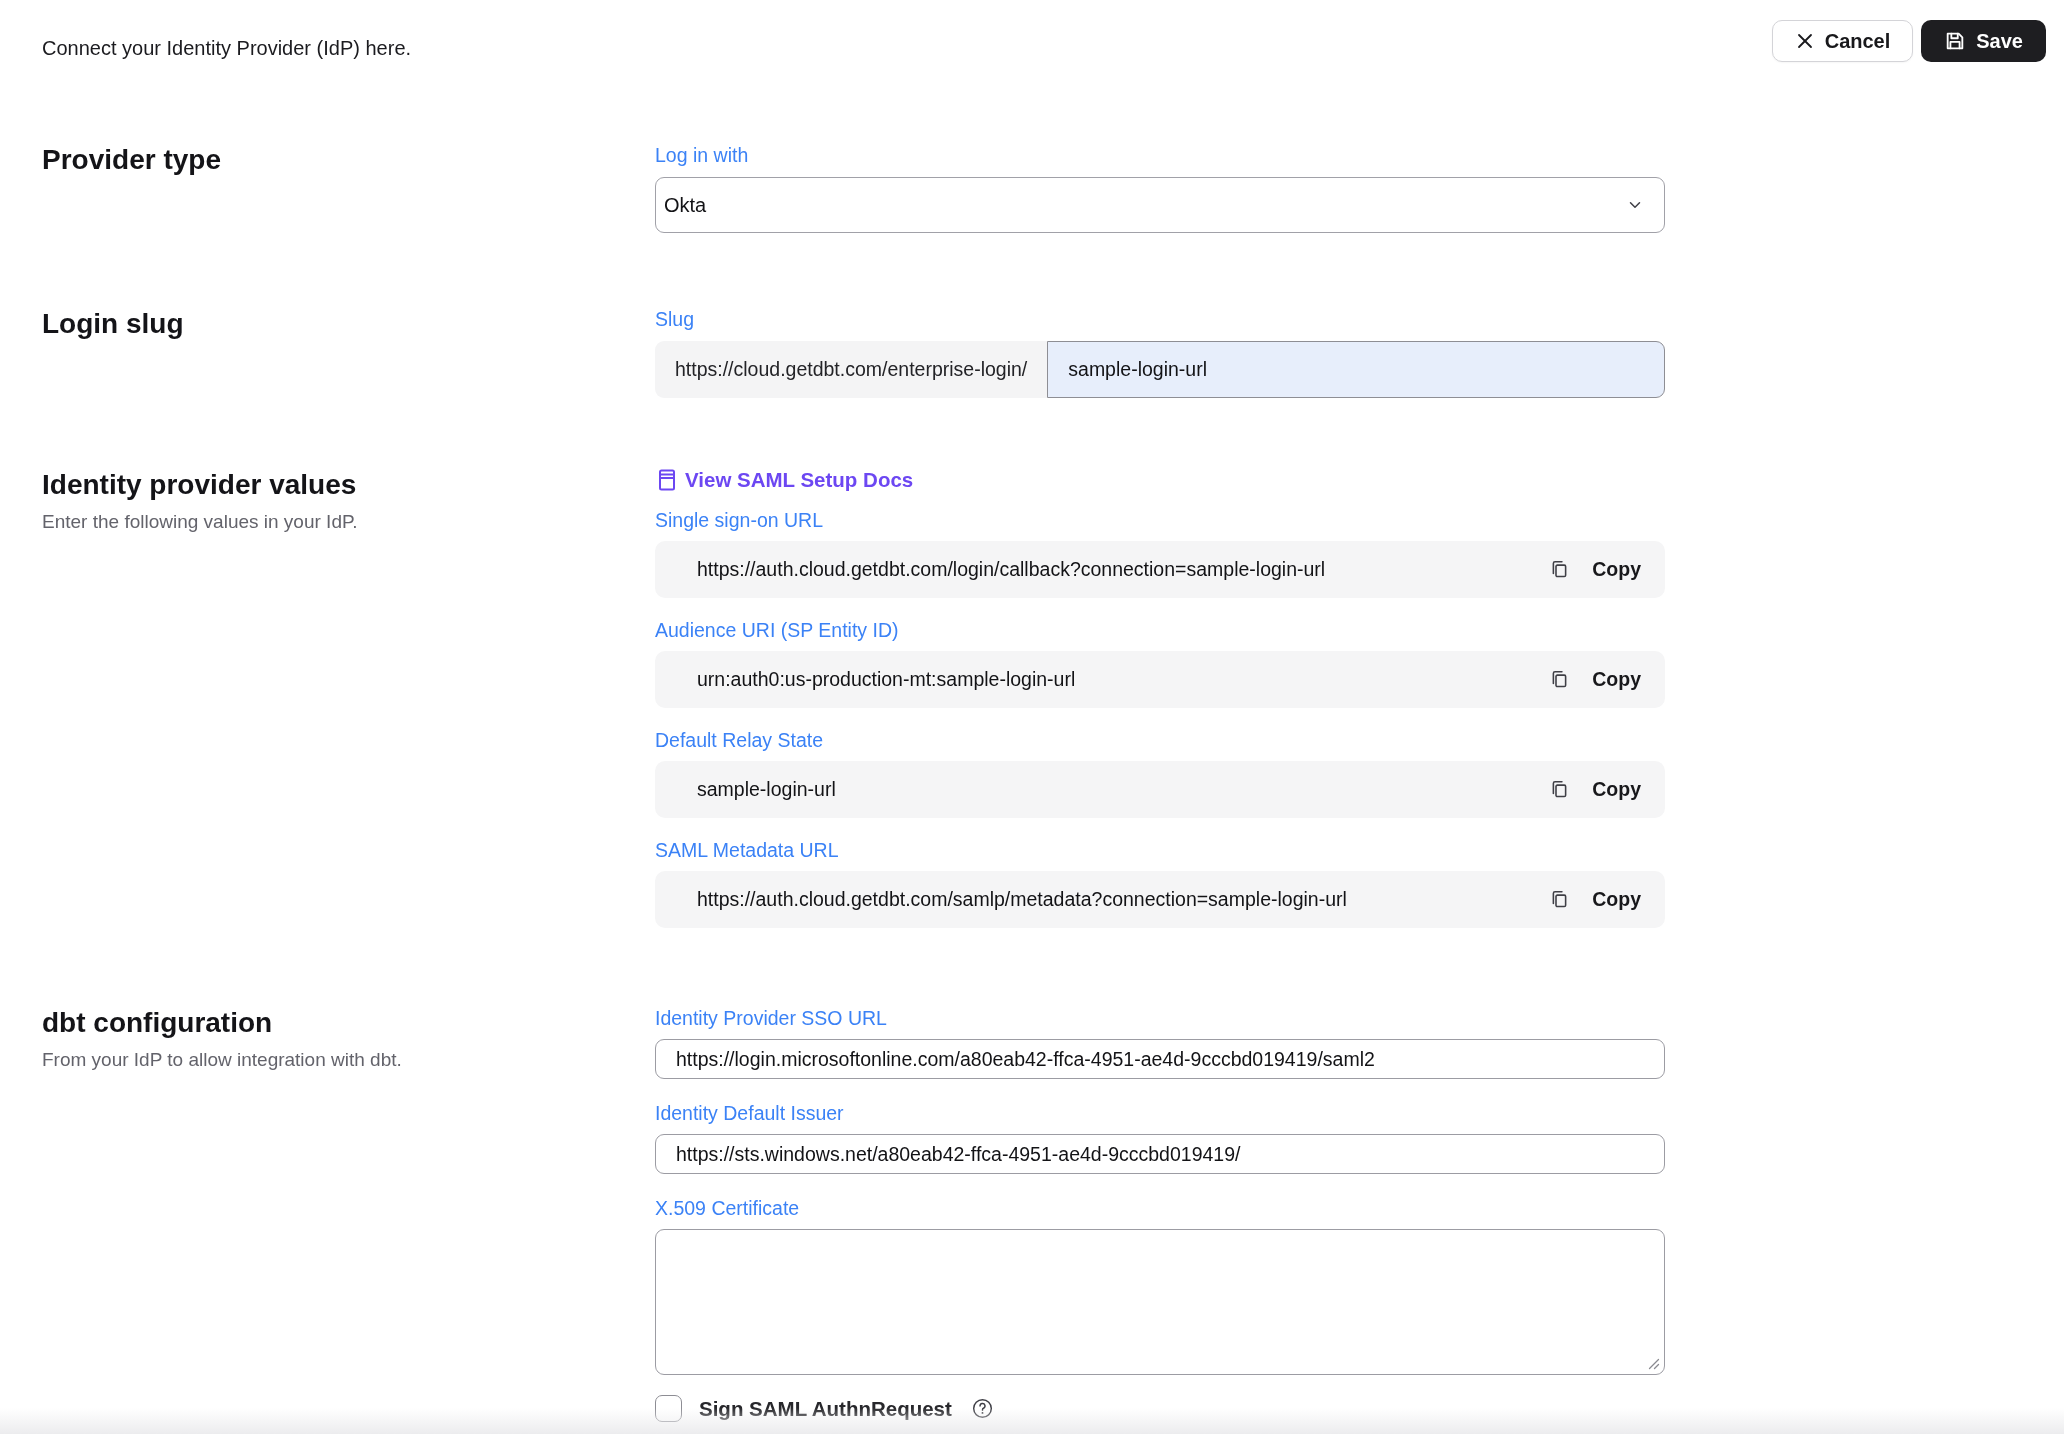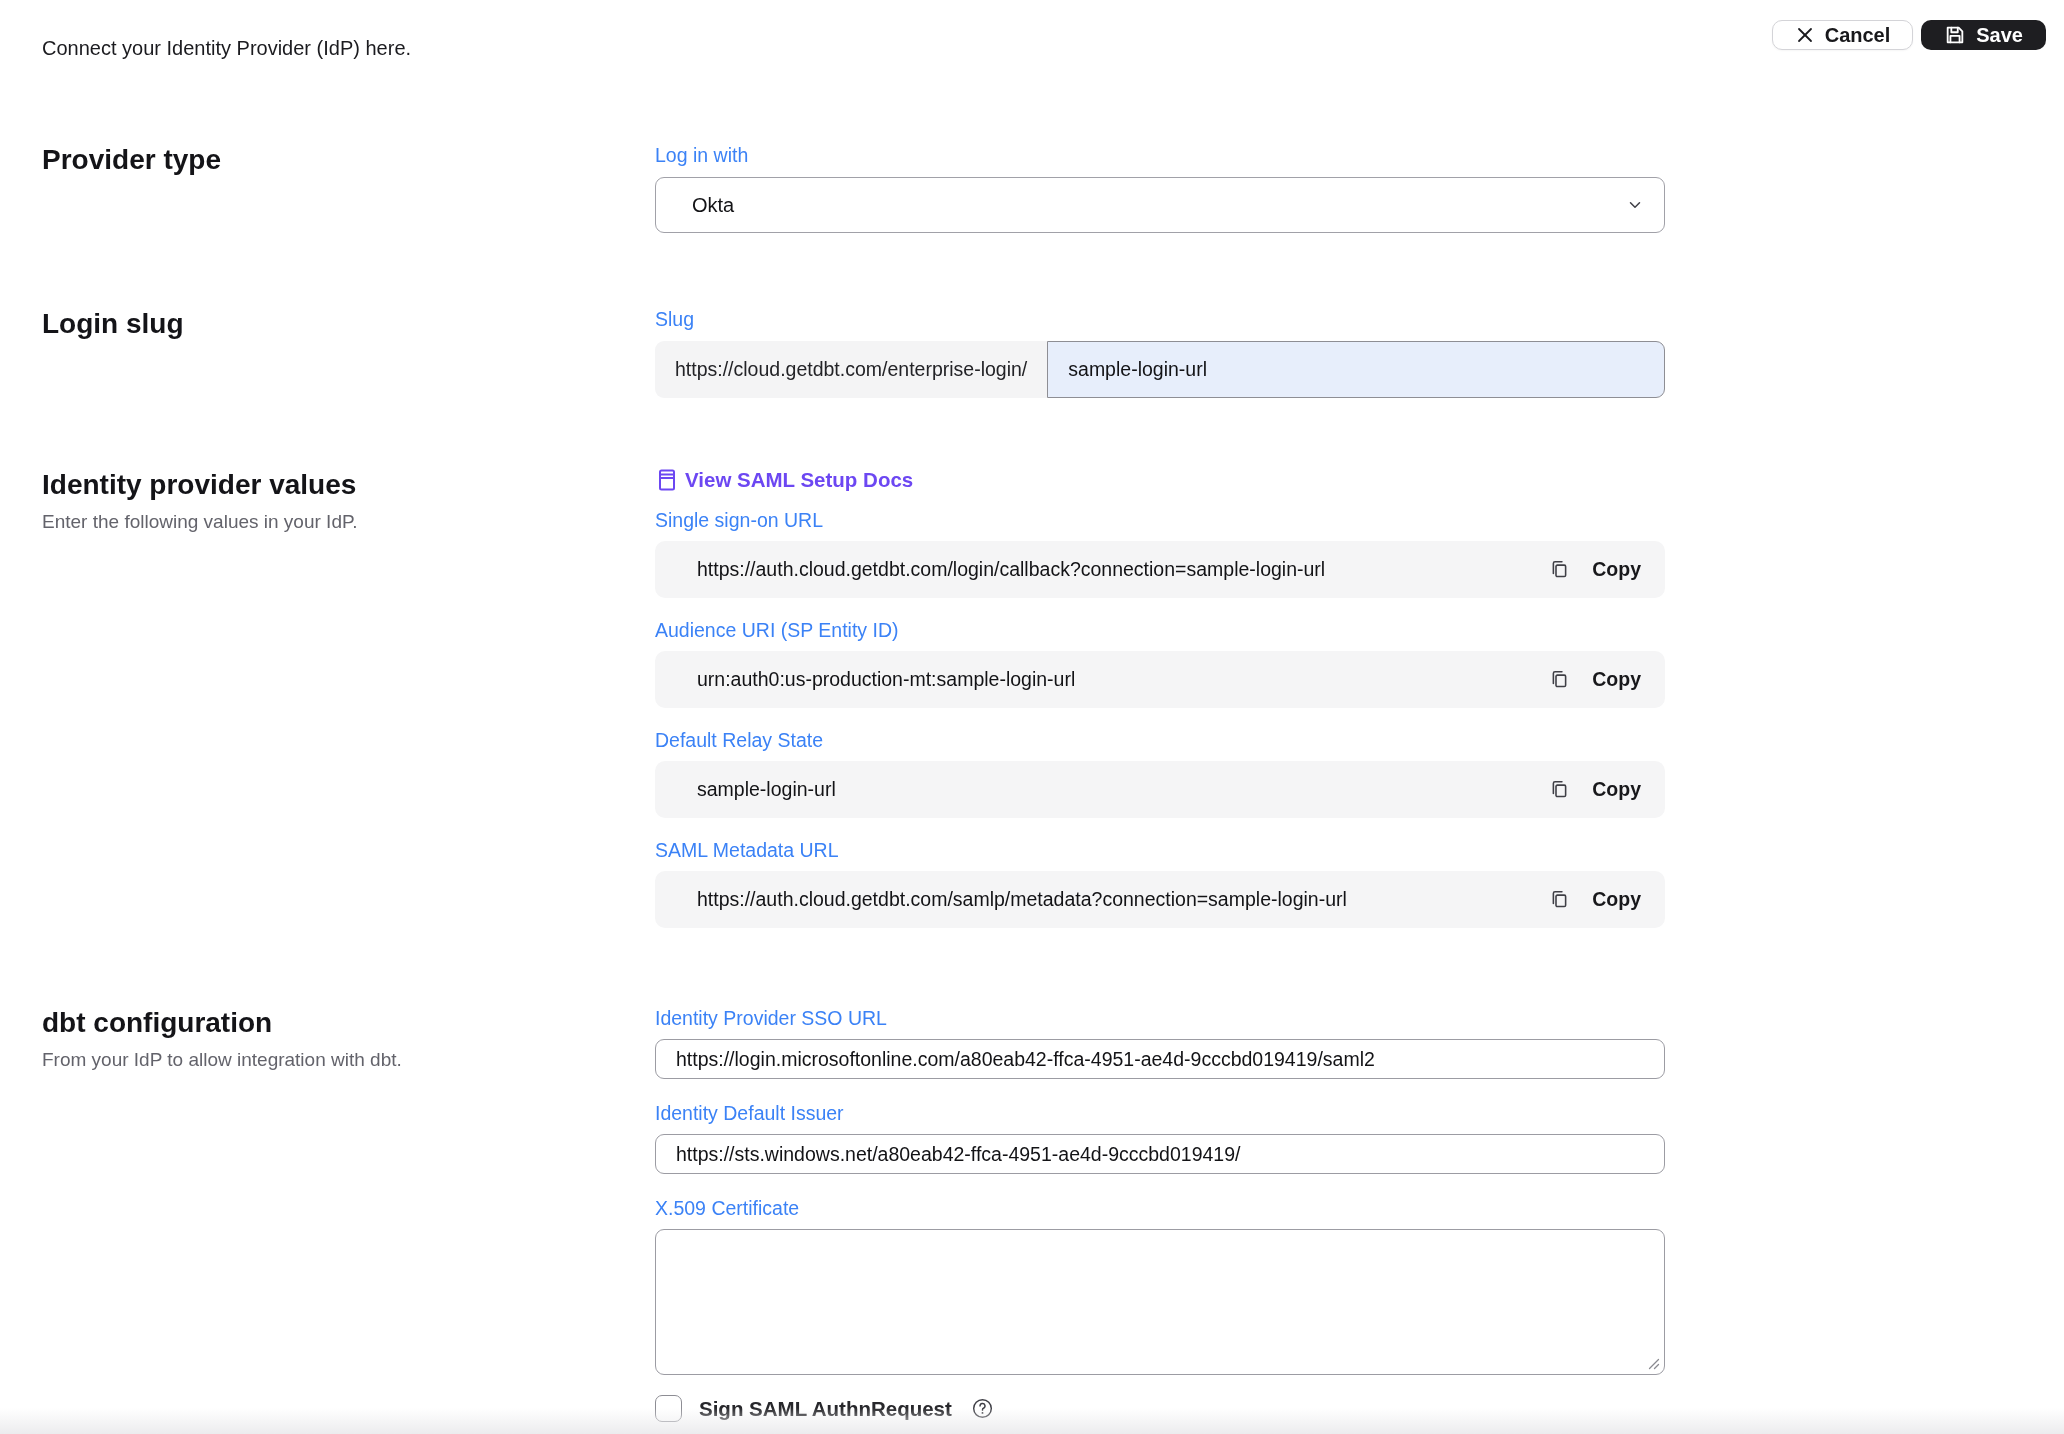--- a/index.html
+++ b/index.html
@@ -26,21 +26,21 @@
   .header-title {
     font-size: 20px;
     margin-top: 17px;
     color: #1b1b1f;
   }
   .header-actions { display: flex; gap: 8px; }
   .btn {
     display: inline-flex;
     align-items: center;
     gap: 10px;
-    height: 30px;
+    height: 42px;
     padding: 0 22px;
     border-radius: 10px;
     font-size: 20px;
     font-weight: 600;
     cursor: pointer;
     border: 1px solid transparent;
   }
   .btn-cancel {
     background: #ffffff;
     border-color: #d4d4d8;
@@ -86,21 +86,21 @@
   
   .select-box {
     position: relative;
     margin-top: 10px;
     height: 56px;
     border: 1px solid #a1a1a8;
     border-radius: 9px;
     background: #fff;
     display: flex;
     align-items: center;
-    padding: 0 36px;
+    padding: 0 8px;
     font-size: 20px;
     font-weight: 500;
     color: #131316;
     cursor: pointer;
   }
   .select-box .chevron {
     position: absolute;
     right: 20px;
     top: 50%;
     transform: translateY(-50%);

